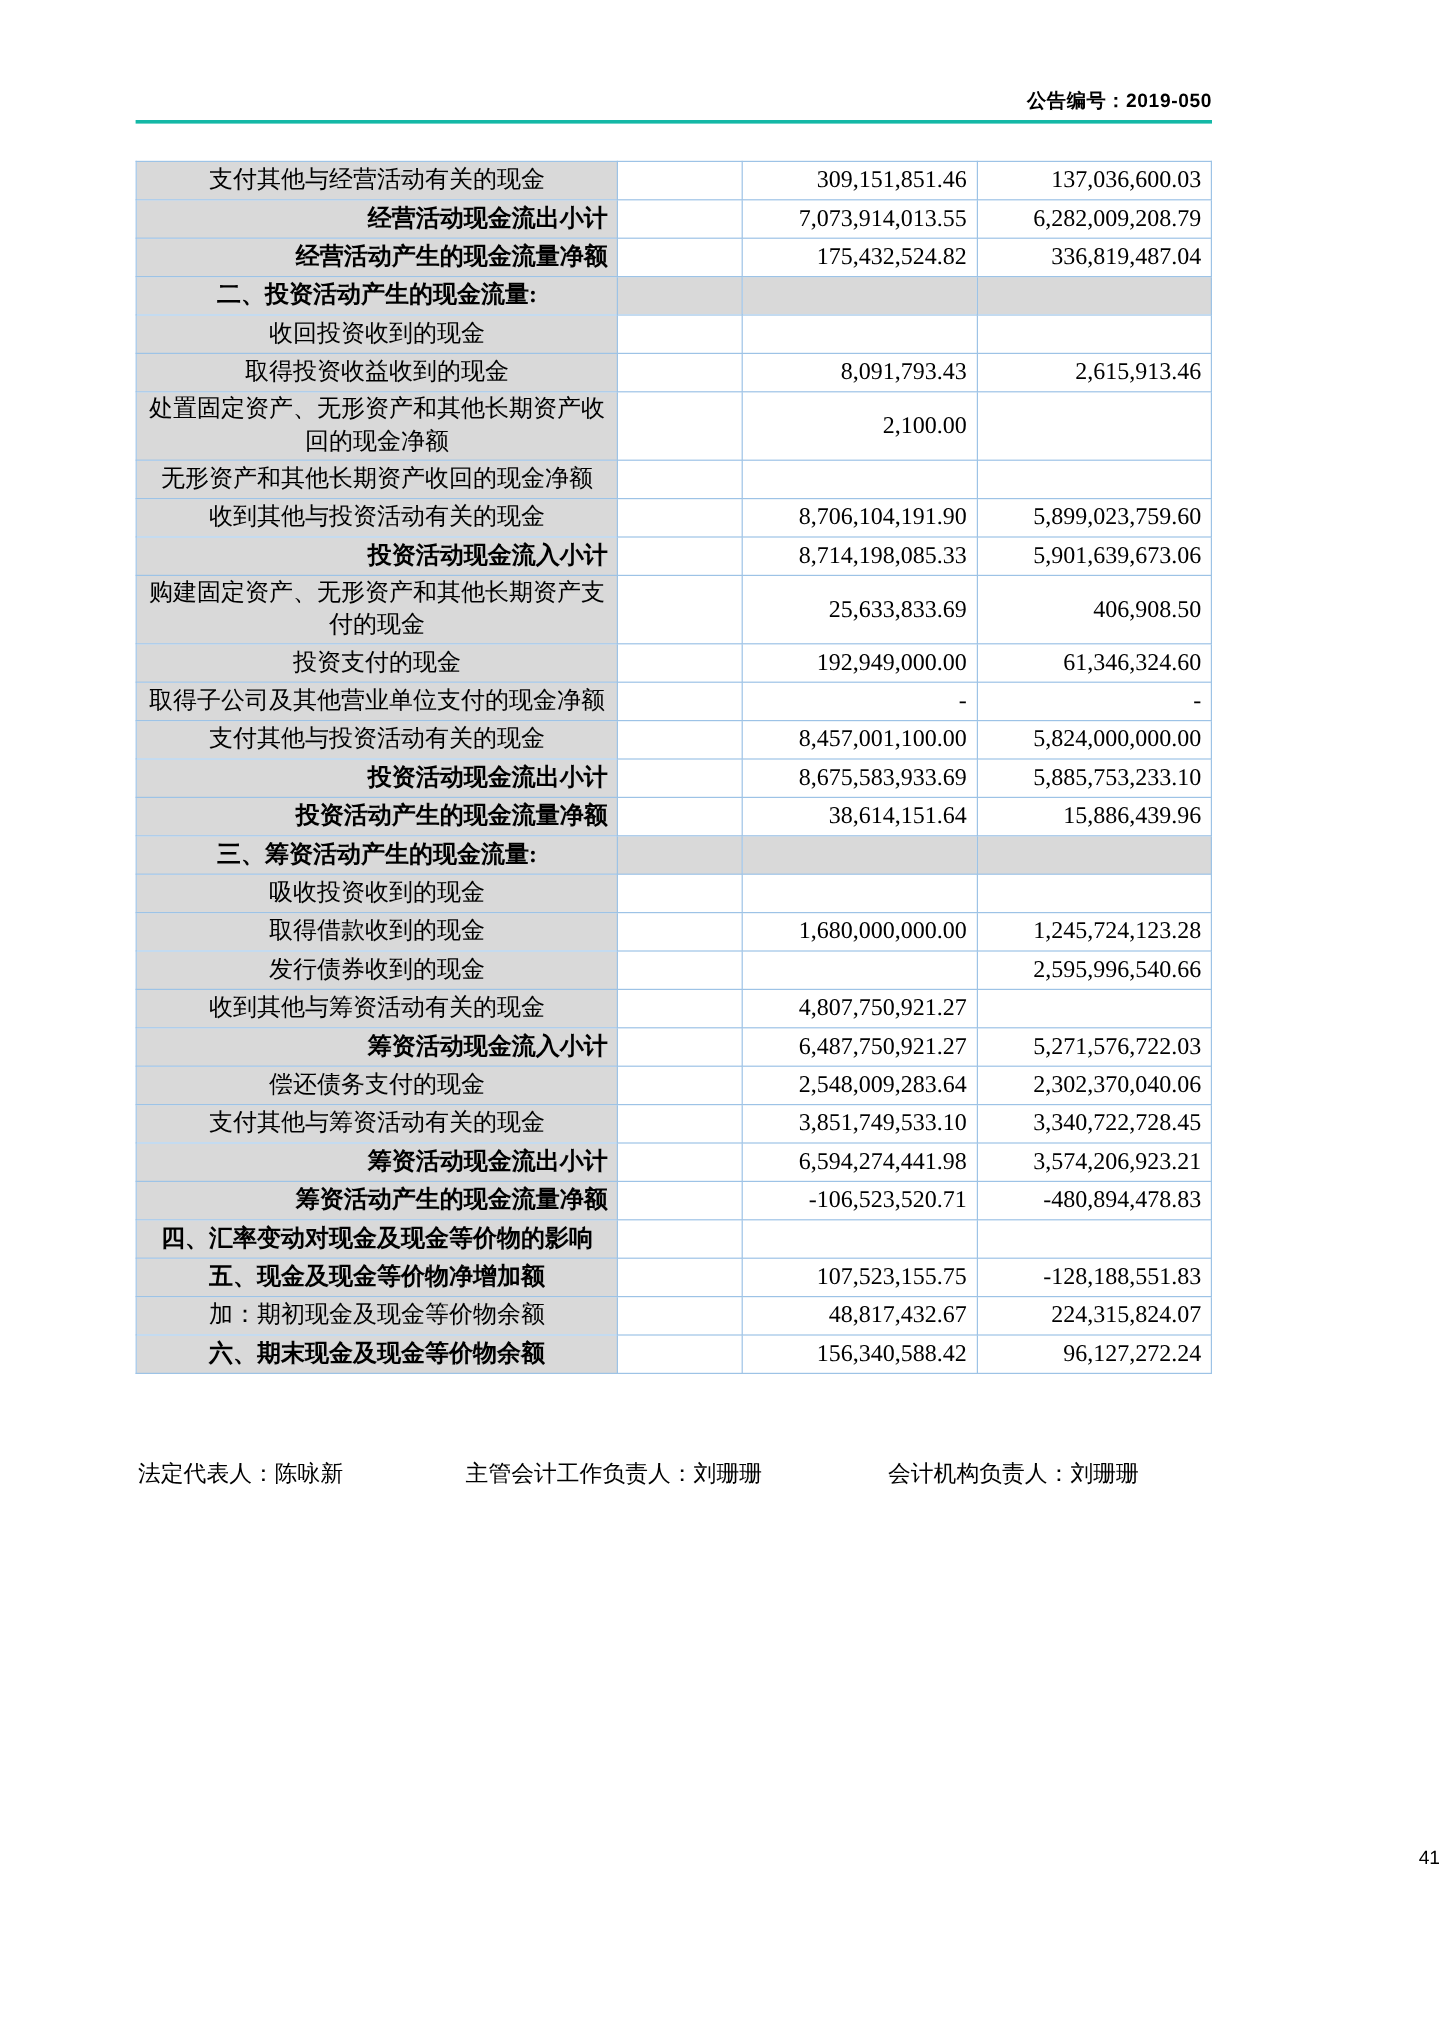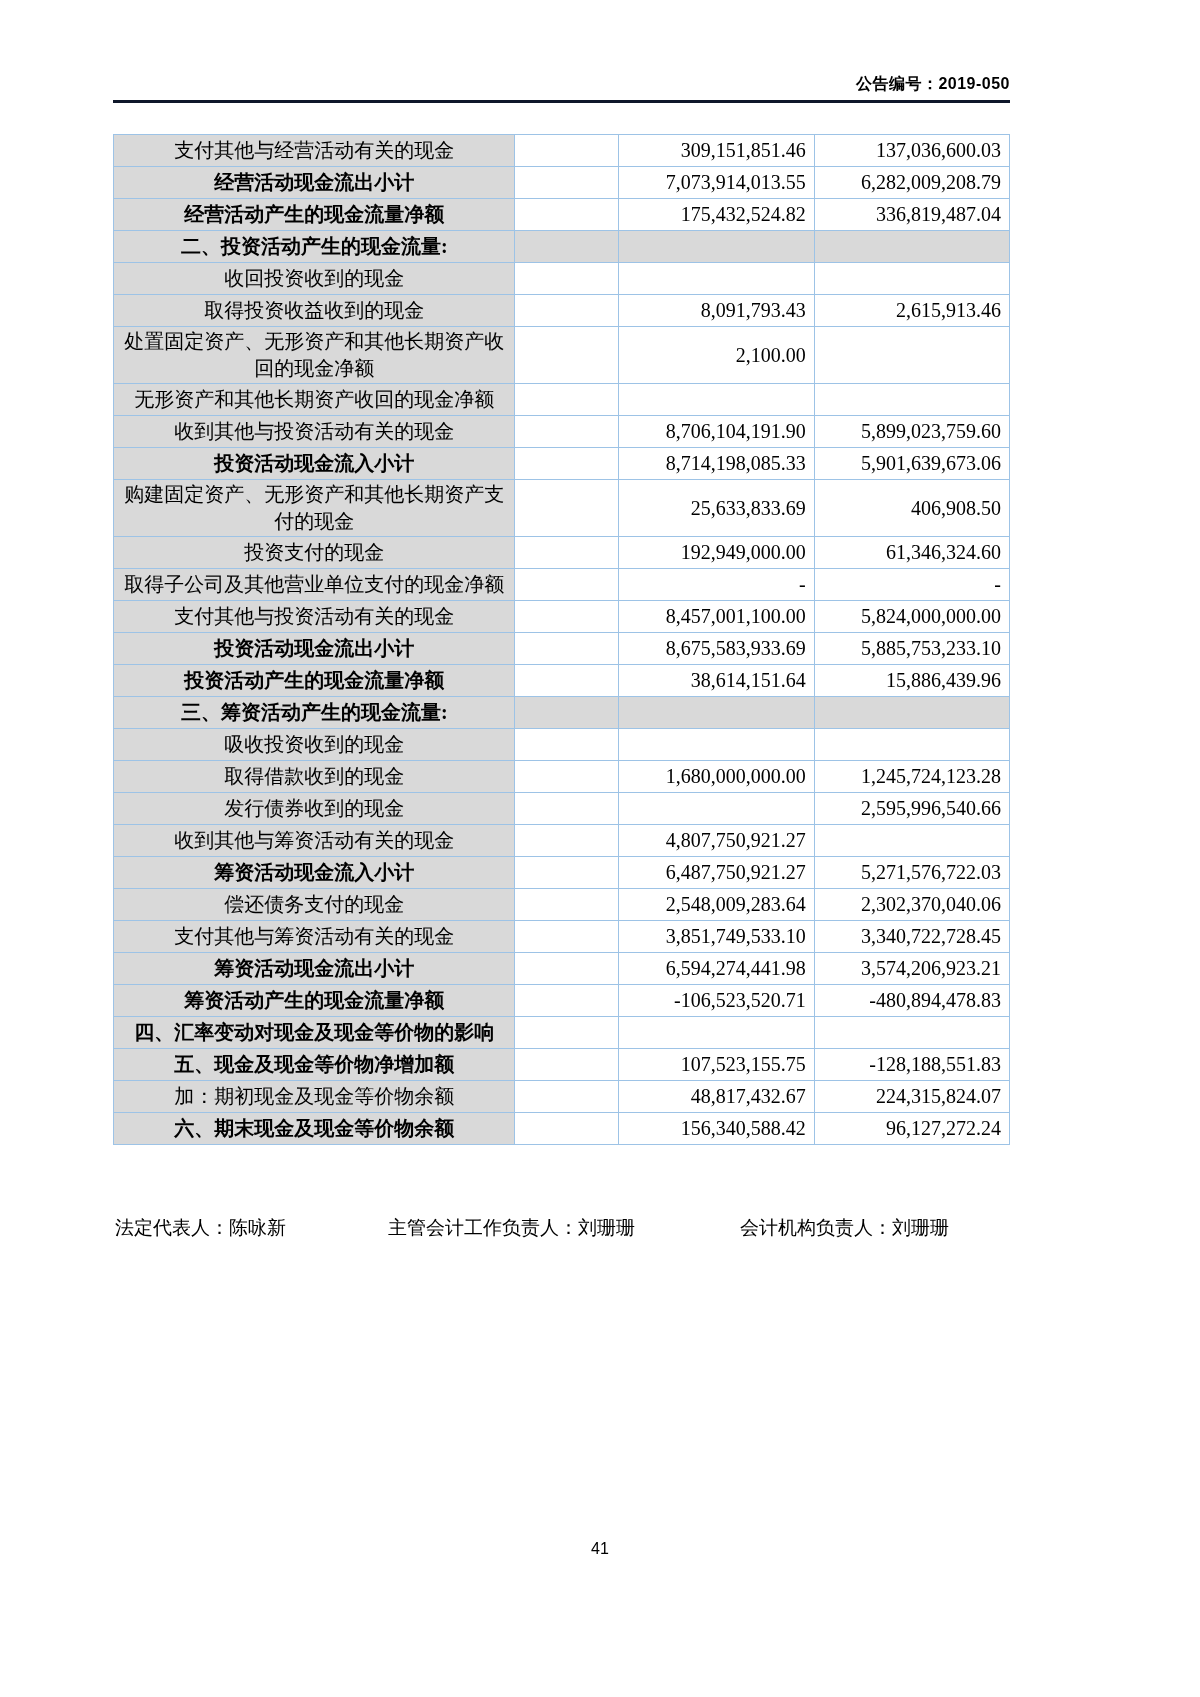--- a/index.html
+++ b/index.html
@@ -20,21 +20,21 @@
     top: 0;
     width: 897px;
   }
   .doc-header {
     padding-top: 74px;
     padding-bottom: 5px;
     text-align: right;
     font-family: "Liberation Sans", "DejaVu Sans", sans-serif;
     font-weight: 700;
     font-size: 16px;
-    border-bottom: 3px solid #0f172a;
+    border-bottom: 3px solid #14b8a6;
     letter-spacing: 0.5px;
   }
   table.cash-flow {
     border-collapse: collapse;
     width: 100%;
     margin-top: 31px;
     table-layout: fixed;
   }
   table.cash-flow td {
     border: 1px solid #9dc3e6;
@@ -52,21 +52,21 @@
   td.c-note {
     background: #ffffff;
   }
   td.c-num {
     background: #ffffff;
     text-align: right;
     font-size: 19px;
   }
   tr.row-subtotal td.c-label {
     font-weight: 700;
-    text-align: center;
+    text-align: right;
   }
   tr.row-section td {
     background: #d9d9d9;
   }
   tr.row-section td.c-label,
   tr.row-bolditem td.c-label {
     font-weight: 700;
   }
   .signatures {
     position: relative;
@@ -79,21 +79,21 @@
     white-space: nowrap;
   }
   .sig-1 { left: 2px; }
   .sig-2 { left: 275px; }
   .sig-3 { left: 627px; }
   .page-number {
     position: absolute;
     left: 0;
     right: 0;
     top: 1540px;
-    text-align: center;
+    text-align: right;
     font-family: "Liberation Sans", "DejaVu Sans", sans-serif;
     font-size: 16px;
   }
 </style>
 </head>
 <body>
 
 <div class="content">
 
   <div class="doc-header">公告编号：2019-050</div>

